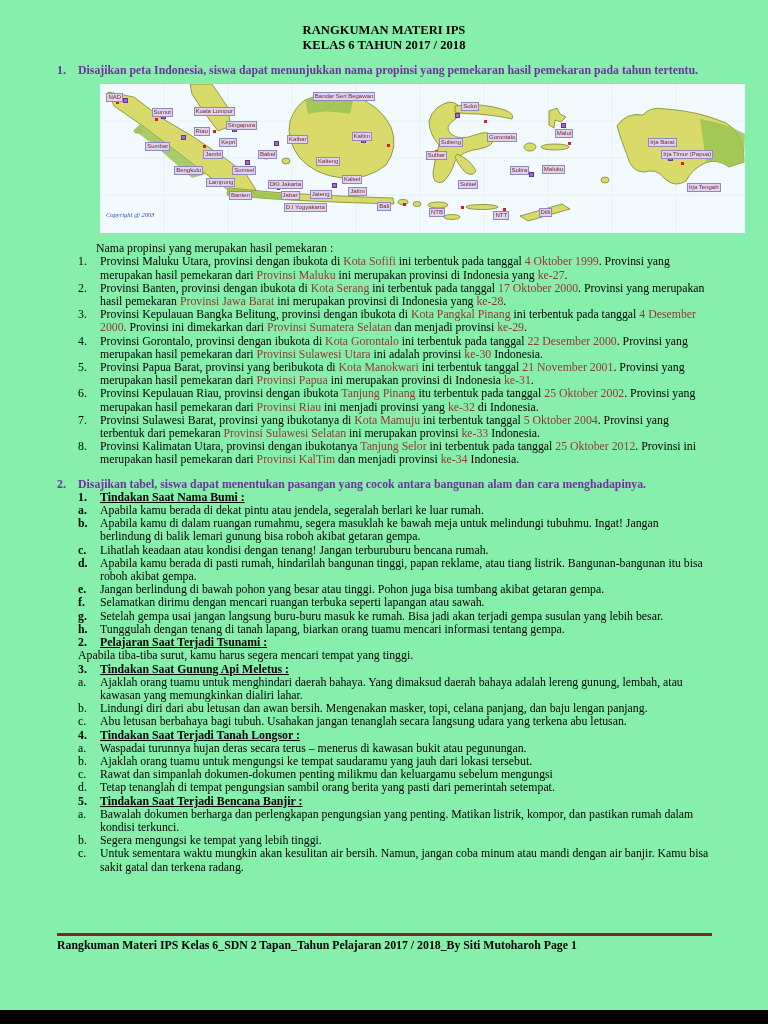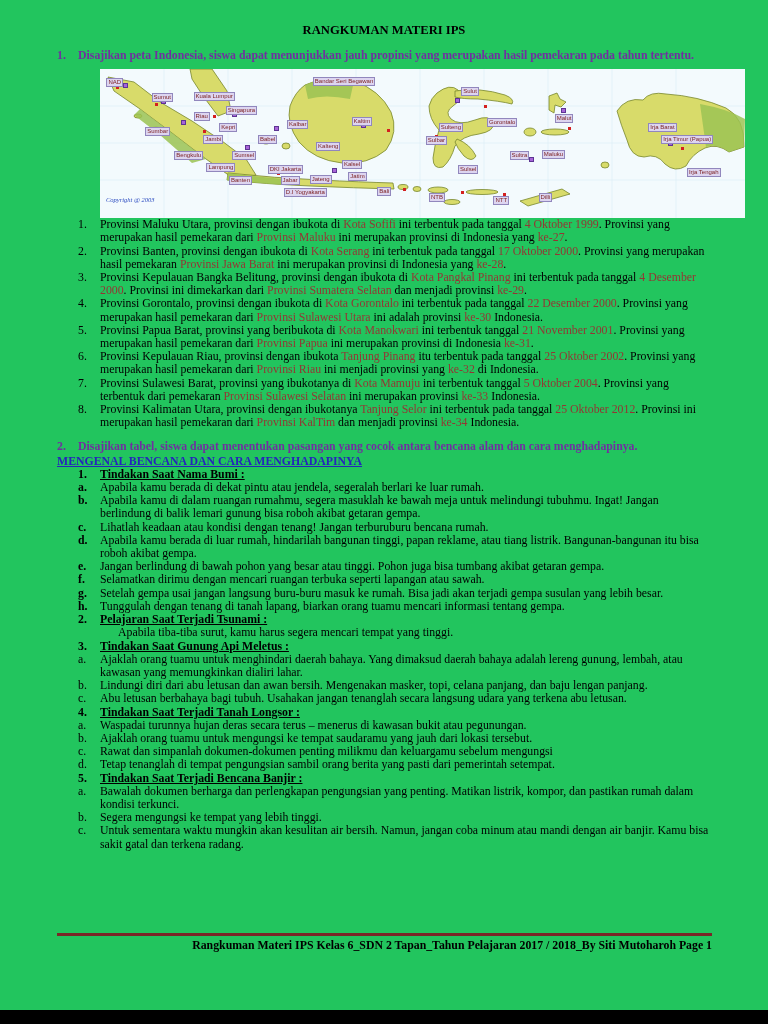--- a/index.html
+++ b/index.html
@@ -1,17 +1,17 @@
 <!DOCTYPE html>
 <html><head>
 <meta charset="utf-8">
 <style>
   *{margin:0;padding:0;box-sizing:border-box;}
   html,body{background:#ffffff;}
-  .page{width:768px;height:1024px;position:relative;background:#22c55e;overflow:hidden;
+  .page{width:768px;height:1024px;position:relative;background:#86efac;overflow:hidden;
         font-family:"Liberation Serif",serif;font-size:11.8px;line-height:13.2px;color:#000;}
   .doc-header{padding-top:23px;text-align:center;font-weight:bold;font-size:12.6px;line-height:15px;}
   .sec-heading{display:flex;margin:11px 56px 0 57px;color:#7030a0;font-weight:bold;}
   .sec-heading .li-num{flex:0 0 21px;color:#7030a0;}
   .heading-text{flex:1;}
   
   .map-wrap{position:relative;width:645px;height:149px;margin:7px 0 0 100px;background:#f3fafd;overflow:hidden;}
   .map-wrap svg{position:absolute;left:0;top:0;}
   .map-label{position:absolute;font-family:"Liberation Sans",sans-serif;font-size:6px;line-height:7px;
              padding:0 1px;background:#ddd5f0;border:1px solid #9187bd;color:#7a1f1f;white-space:nowrap;z-index:3;}
@@ -21,39 +21,40 @@
   
   .list-intro{margin:9px 56px 0 96px;}
   .doc-list{margin:0 56px 0 78px;}
   .doc-li{display:flex;}
   .li-num{flex:0 0 22px;}
   .bold{font-weight:bold;}
   .li-body{flex:1;}
   .red-text{color:#943634;}
   .sub-title{font-weight:bold;text-decoration:underline;}
   .blue-title{margin:1px 56px 0 57px;color:#2525bb;font-weight:bold;text-decoration:underline;}
-  .plain-line{margin-left:40px;}
+  .plain-line{}
   
   .doc-footer{position:absolute;left:57px;right:56px;top:933px;}
   .footer-rule{border-top:3px solid #7a2727;margin-bottom:3px;}
-  .footer-text{font-weight:bold;text-align:right;}
+  .footer-text{font-weight:bold;}
   .bottom-bar{position:absolute;left:0;right:0;bottom:0;height:14px;background:#000;}
 </style>
 </head>
 <body>
 
 <div class="page">
 
   <div class="doc-header">
     <div>RANGKUMAN MATERI IPS</div>
+    <div>KELAS 6 TAHUN 2017 / 2018</div>
   </div>
 
   <div class="sec-heading">
     <span class="li-num">1.</span>
-    <div class="heading-text">Disajikan peta Indonesia, siswa dapat menunjukkan jauh propinsi yang merupakan hasil pemekaran pada tahun tertentu.</div>
+    <div class="heading-text">Disajikan peta Indonesia, siswa dapat menunjukkan nama propinsi yang pemekaran hasil pemekaran pada tahun tertentu.</div>
   </div>
 
   <div class="map-wrap">
     <svg width="645" height="149" viewBox="0 0 645 149">
       <rect width="645" height="149" fill="#f3fafd"></rect>
       <g stroke="#dceef6" stroke-width="0.7">
         <line x1="64" y1="0" x2="64" y2="149"></line>
           <line x1="128" y1="0" x2="128" y2="149"></line>
         <line x1="192" y1="0" x2="192" y2="149"></line>
           <line x1="256" y1="0" x2="256" y2="149"></line>
@@ -161,20 +162,21 @@
       <div class="map-dot" style="left: 59.5%; top: 24%;"></div>
       <div class="map-dot" style="left: 64.5%; top: 57%;"></div>
       <div class="map-dot" style="left: 72.5%; top: 39%;"></div>
       <div class="map-dot" style="left: 90%; top: 52%;"></div>
       <div class="map-dot" style="left: 17.5%; top: 31%;"></div>
       <div class="map-dot" style="left: 47%; top: 80%;"></div>
       <div class="map-dot" style="left: 56%; top: 82%;"></div>
       <div class="map-dot" style="left: 62.5%; top: 83%;"></div>
     </div>
 
+  <div class="list-intro">Nama propinsi yang merupakan hasil pemekaran :</div>
   <div class="doc-list">
       <div class="doc-li">
         <span class="li-num">1.</span>
         <div class="li-body"><span>Provinsi Maluku Utara, provinsi dengan ibukota di </span><span class="red-text">Kota Sofifi</span><span> ini terbentuk pada tanggal </span><span class="red-text">4 Oktober 1999</span><span>. Provinsi yang merupakan hasil pemekaran dari </span><span class="red-text">Provinsi Maluku</span><span> ini merupakan provinsi di Indonesia yang </span><span class="red-text">ke-27</span><span>.</span></div>
       </div>
       <div class="doc-li">
         <span class="li-num">2.</span>
         <div class="li-body"><span>Provinsi Banten, provinsi dengan ibukota di </span><span class="red-text">Kota Serang</span><span> ini terbentuk pada tanggal </span><span class="red-text">17 Oktober 2000</span><span>. Provinsi yang merupakan hasil pemekaran </span><span class="red-text">Provinsi Jawa Barat</span><span> ini merupakan provinsi di Indonesia yang </span><span class="red-text">ke-28</span><span>.</span></div>
       </div>
       <div class="doc-li">
@@ -198,43 +200,42 @@
         <div class="li-body"><span>Provinsi Sulawesi Barat, provinsi yang ibukotanya di </span><span class="red-text">Kota Mamuju</span><span> ini terbentuk tanggal </span><span class="red-text">5 Oktober 2004</span><span>. Provinsi yang terbentuk dari pemekaran </span><span class="red-text">Provinsi Sulawesi Selatan</span><span> ini merupakan provinsi </span><span class="red-text">ke-33</span><span> Indonesia.</span></div>
       </div>
       <div class="doc-li">
         <span class="li-num">8.</span>
         <div class="li-body"><span>Provinsi Kalimatan Utara, provinsi dengan ibukotanya </span><span class="red-text">Tanjung Selor</span><span> ini terbentuk pada tanggal </span><span class="red-text">25 Oktober 2012</span><span>. Provinsi ini merupakan hasil pemekaran dari </span><span class="red-text">Provinsi KalTim</span><span> dan menjadi provinsi </span><span class="red-text">ke-34</span><span> Indonesia.</span></div>
       </div>
     </div>
 
   <div class="sec-heading">
     <span class="li-num">2.</span>
-    <div class="heading-text">Disajikan tabel, siswa dapat menentukan pasangan yang cocok antara bencana alam dan cara menghadapinya.</div>
+    <div class="heading-text">Disajikan tabel, siswa dapat menentukan pasangan yang cocok antara bangunan alam dan cara menghadapinya.</div>
   </div>
-  <div class="blue-title">MENGENAL BENCANA DAN CARA MENGHADAPINYA</div>
   <div class="doc-list">
       <div class="doc-li">
         <span class="li-num bold">1.</span>
         <div class="li-body"><span class="sub-title">Tindakan Saat Nama Bumi :</span></div>
       </div>
       <div class="doc-li">
         <span class="li-num bold">a.</span>
         <div class="li-body">Apabila kamu berada di dekat pintu atau jendela, segeralah berlari ke luar rumah.</div>
       </div>
       <div class="doc-li">
         <span class="li-num bold">b.</span>
         <div class="li-body">Apabila kamu di dalam ruangan rumahmu, segera masuklah ke bawah meja untuk melindungi tubuhmu. Ingat! Jangan berlindung di balik lemari gunung bisa roboh akibat getaran gempa.</div>
       </div>
       <div class="doc-li">
         <span class="li-num bold">c.</span>
         <div class="li-body">Lihatlah keadaan atau kondisi dengan tenang! Jangan terburuburu bencana rumah.</div>
       </div>
       <div class="doc-li">
         <span class="li-num bold">d.</span>
-        <div class="li-body">Apabila kamu berada di luar rumah, hindarilah bangunan tinggi, papan reklame, atau tiang listrik. Bangunan-bangunan itu bisa roboh akibat gempa.</div>
+        <div class="li-body">Apabila kamu berada di pasti rumah, hindarilah bangunan tinggi, papan reklame, atau tiang listrik. Bangunan-bangunan itu bisa roboh akibat gempa.</div>
       </div>
       <div class="doc-li">
         <span class="li-num bold">e.</span>
         <div class="li-body">Jangan berlindung di bawah pohon yang besar atau tinggi. Pohon juga bisa tumbang akibat getaran gempa.</div>
       </div>
       <div class="doc-li">
         <span class="li-num bold">f.</span>
         <div class="li-body">Selamatkan dirimu dengan mencari ruangan terbuka seperti lapangan atau sawah.</div>
       </div>
       <div class="doc-li">

